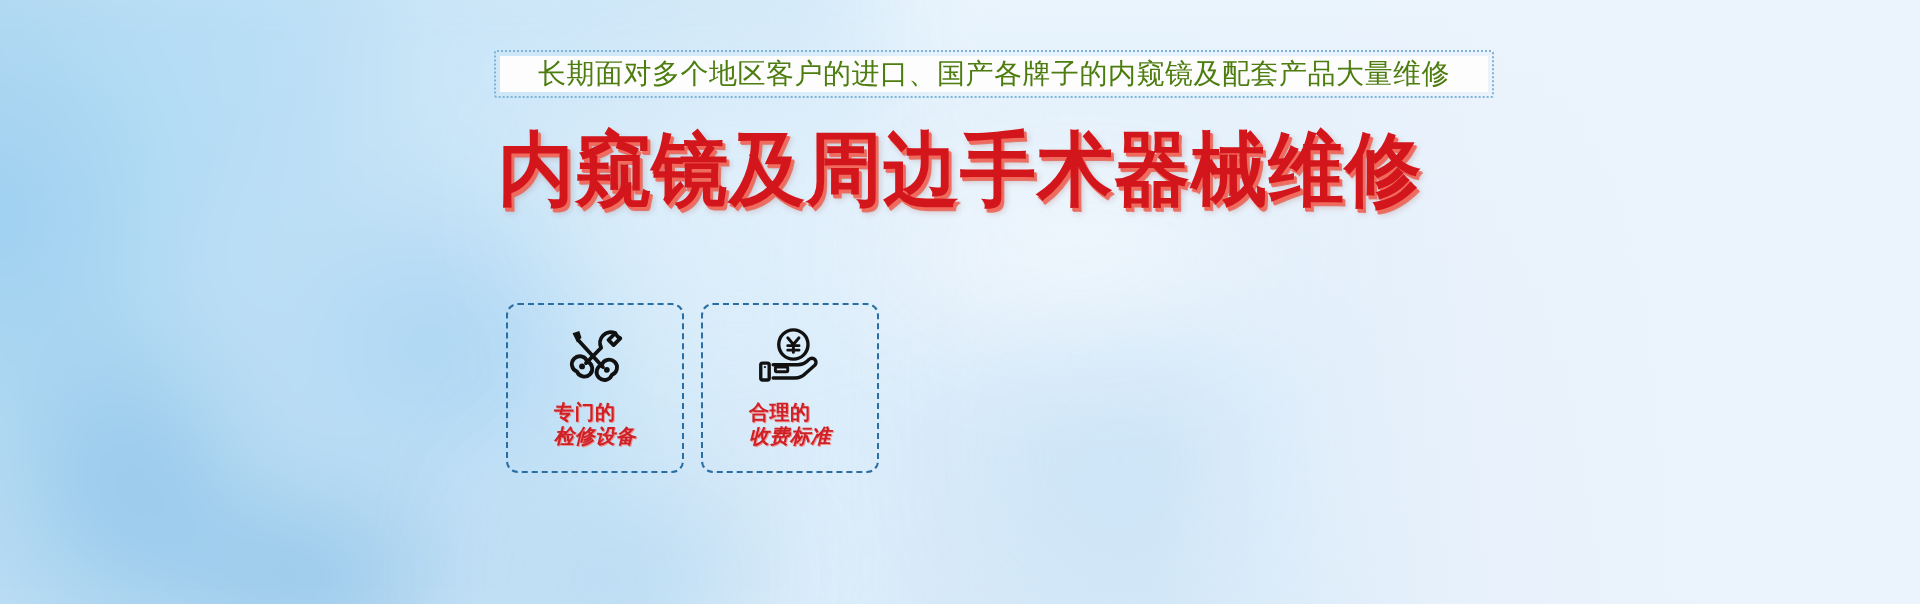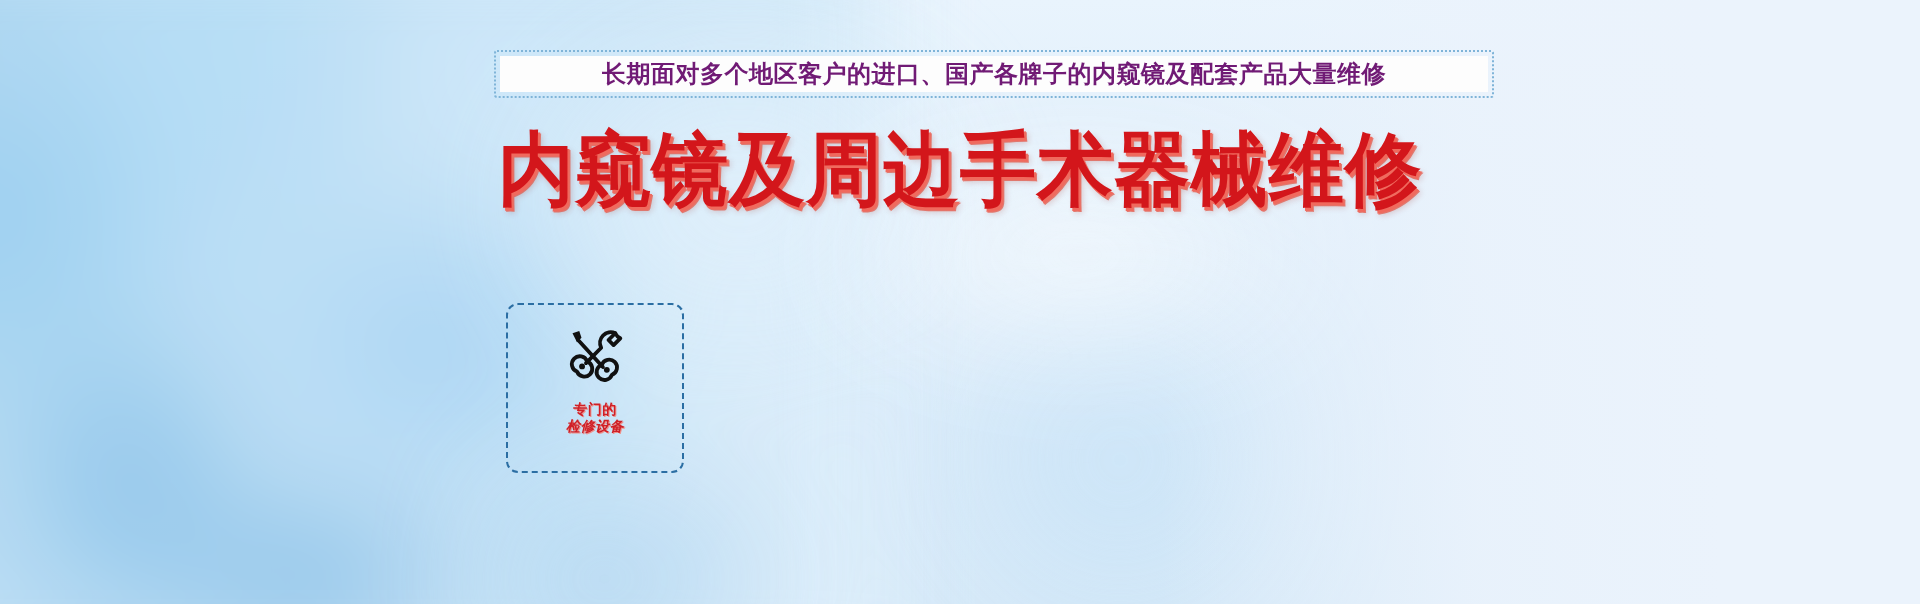--- a/index.html
+++ b/index.html
@@ -59,21 +59,21 @@
     border:2px dotted #7fb4d8;
     border-radius:3px;
     padding:4px;
   }
   .tagline-inner {
     width:100%; height:100%;
     background:#fdfdfd;
     display:flex; align-items:center; justify-content:center;
   }
   .tagline-text {
-    font-size:24px; font-weight:700; color:#701a75;
+    font-size:28px; font-weight:400; color:#4d7c0f;
     letter-spacing:.5px; white-space:nowrap;
   }
 
   
   .main-title {
     position:absolute; left:0; top:120px; width:1920px;
     text-align:center;
     font-size:76px; font-weight:900; letter-spacing:1px;
     color:#d3161b;
     text-shadow:
@@ -96,22 +96,22 @@
     display:flex; flex-direction:column;
     align-items:center; justify-content:flex-start;
     padding-top:16px;
   }
   .card-icon {
     height:74px; display:flex; align-items:center; justify-content:center;
   }
   .card-icon svg { display:block; }
   .card-label {
     margin-top:6px;
-    text-align:center;
-    font-size:14px; font-weight:700; line-height:1.18;
+    text-align:left;
+    font-size:20px; font-weight:700; line-height:1.18;
     color:#cf2027;
     text-shadow:1px 1px 0 rgba(245,130,120,.85);
     letter-spacing:.5px;
   }
   .card-label .l2 { display:block;font-style:italic; }
 </style>
 </head>
 <body>
 
 <div id="bg-root">
@@ -149,16 +149,35 @@
           <circle cx="20.5" cy="39.5" r="2.6" fill="#111" stroke="none"></circle>
         </svg>
       </div>
       <div class="card-label">
         <span>专门的</span>
         <span class="l2">检修设备</span>
       </div>
     </div>
 
 
+    <div class="card">
+      <div class="card-icon">
+        <svg width="72" height="72" viewBox="0 0 64 64" fill="none" stroke="#111" stroke-width="3" stroke-linecap="round" stroke-linejoin="round">
+          <circle cx="35" cy="20" r="13"></circle>
+          <path d="M30 14 L35 20 L40 14 M30 21 h10 M30 25 h10 M35 20 v7" stroke-width="2.6"></path>
+
+          <path d="M17 38 h22 c3.2 0 6-1.2 8.2-3.2 l1.8-1.6 a3.6 3.6 0 0 1 5 5.2
+                   L45.5 46 c-2.4 2.4-5.6 3.8-9 3.8 H17"></path>
+          <rect x="19" y="40" width="11" height="4.2" rx="1" stroke-width="2.6"></rect>
+
+          <rect x="6" y="36.5" width="7.5" height="15" rx="1.6"></rect>
+          <circle cx="9.7" cy="40" r="1" fill="#111" stroke="none"></circle>
+        </svg>
+      </div>
+      <div class="card-label">
+        <span>合理的</span>
+        <span class="l2">收费标准</span>
+      </div>
+    </div>
 
 
   </div>
 </div>
 
 </body></html>

